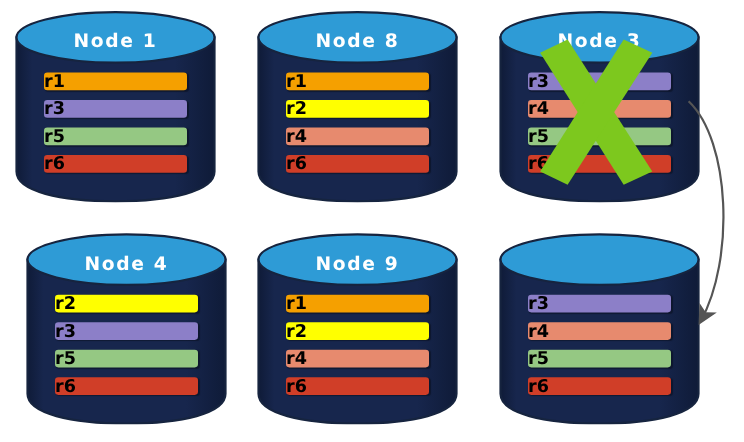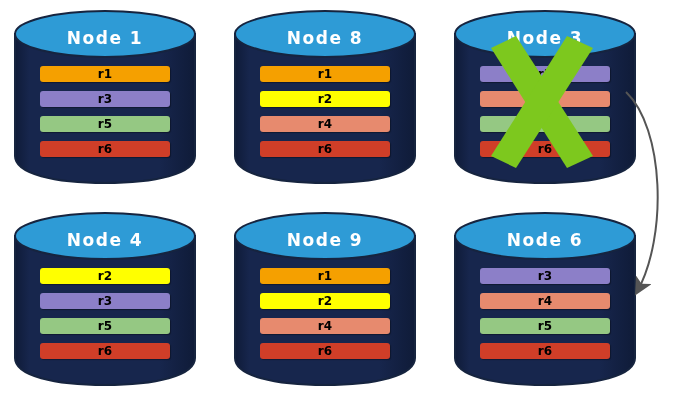--- a/index.html
+++ b/index.html
@@ -57,24 +57,23 @@
     margin-bottom: 9px;
     border-radius: 3px;
     box-shadow: 1px 1px 1px rgba(0,0,0,0.35);
   }
   .bar-label {
     position: absolute;
     left: 0;
     right: 0;
     top: 0;
     line-height: 16px;
-    text-align: center;
     font-family: "DejaVu Sans", sans-serif;
     font-weight: bold;
-    font-size: 12px;
+    font-size: 16px;
     color: #000000;
   }
   .x-mark {
     position: absolute;
     left: 0;
     top: 0;
     width: 184px;
     height: 176px;
     pointer-events: none;
   }
@@ -179,21 +178,21 @@
             <span class="bar-label">r6</span>
           </div>
         </div>
         <svg class="x-mark" viewBox="0 0 184 176">
           <g fill="#7DC81E">
             <path d="M 38 40 L 63 28 L 140 148 L 114 160 Z"></path>
             <path d="M 140 40 L 114 28 L 38 148 L 63 160 Z"></path>
           </g>
         </svg>
       </div>
-      <div class="node" style="left: 13px; top: 210px;">
+      <div class="node" style="left: 23px; top: 210px;">
         <svg class="node-svg" viewBox="0 0 184 176">
           <defs>
             <linearGradient id="bodyGrad3" x1="0" y1="0" x2="1" y2="0">
               <stop offset="0%" stop-color="#0F1B38"></stop>
               <stop offset="8%" stop-color="#17264D"></stop>
               <stop offset="80%" stop-color="#17264D"></stop>
               <stop offset="100%" stop-color="#0F1B38"></stop>
             </linearGradient>
           </defs>
           <path d="M 2 26 L 2 148 C 2 166, 42 175, 92 175 C 142 175, 182 166, 182 148 L 182 26 Z" fill="url(#bodyGrad3)" stroke="#16243F" stroke-width="2"></path>
@@ -250,21 +249,20 @@
             <linearGradient id="bodyGrad5" x1="0" y1="0" x2="1" y2="0">
               <stop offset="0%" stop-color="#0F1B38"></stop>
               <stop offset="8%" stop-color="#17264D"></stop>
               <stop offset="80%" stop-color="#17264D"></stop>
               <stop offset="100%" stop-color="#0F1B38"></stop>
             </linearGradient>
           </defs>
           <path d="M 2 26 L 2 148 C 2 166, 42 175, 92 175 C 142 175, 182 166, 182 148 L 182 26 Z" fill="url(#bodyGrad5)" stroke="#16243F" stroke-width="2"></path>
           <ellipse cx="92" cy="26" rx="90" ry="23" fill="#2E9BD6" stroke="#16243F" stroke-width="2"></ellipse>
         </svg>
-        <div class="node-title" style="color: rgb(255, 255, 255);">Node 6</div>
         <div class="bars">
           <div class="bar" style="background: rgb(140, 127, 200);">
             <span class="bar-label">r3</span>
           </div>
           <div class="bar" style="background: rgb(231, 138, 110);">
             <span class="bar-label">r4</span>
           </div>
           <div class="bar" style="background: rgb(149, 200, 131);">
             <span class="bar-label">r5</span>
           </div>

